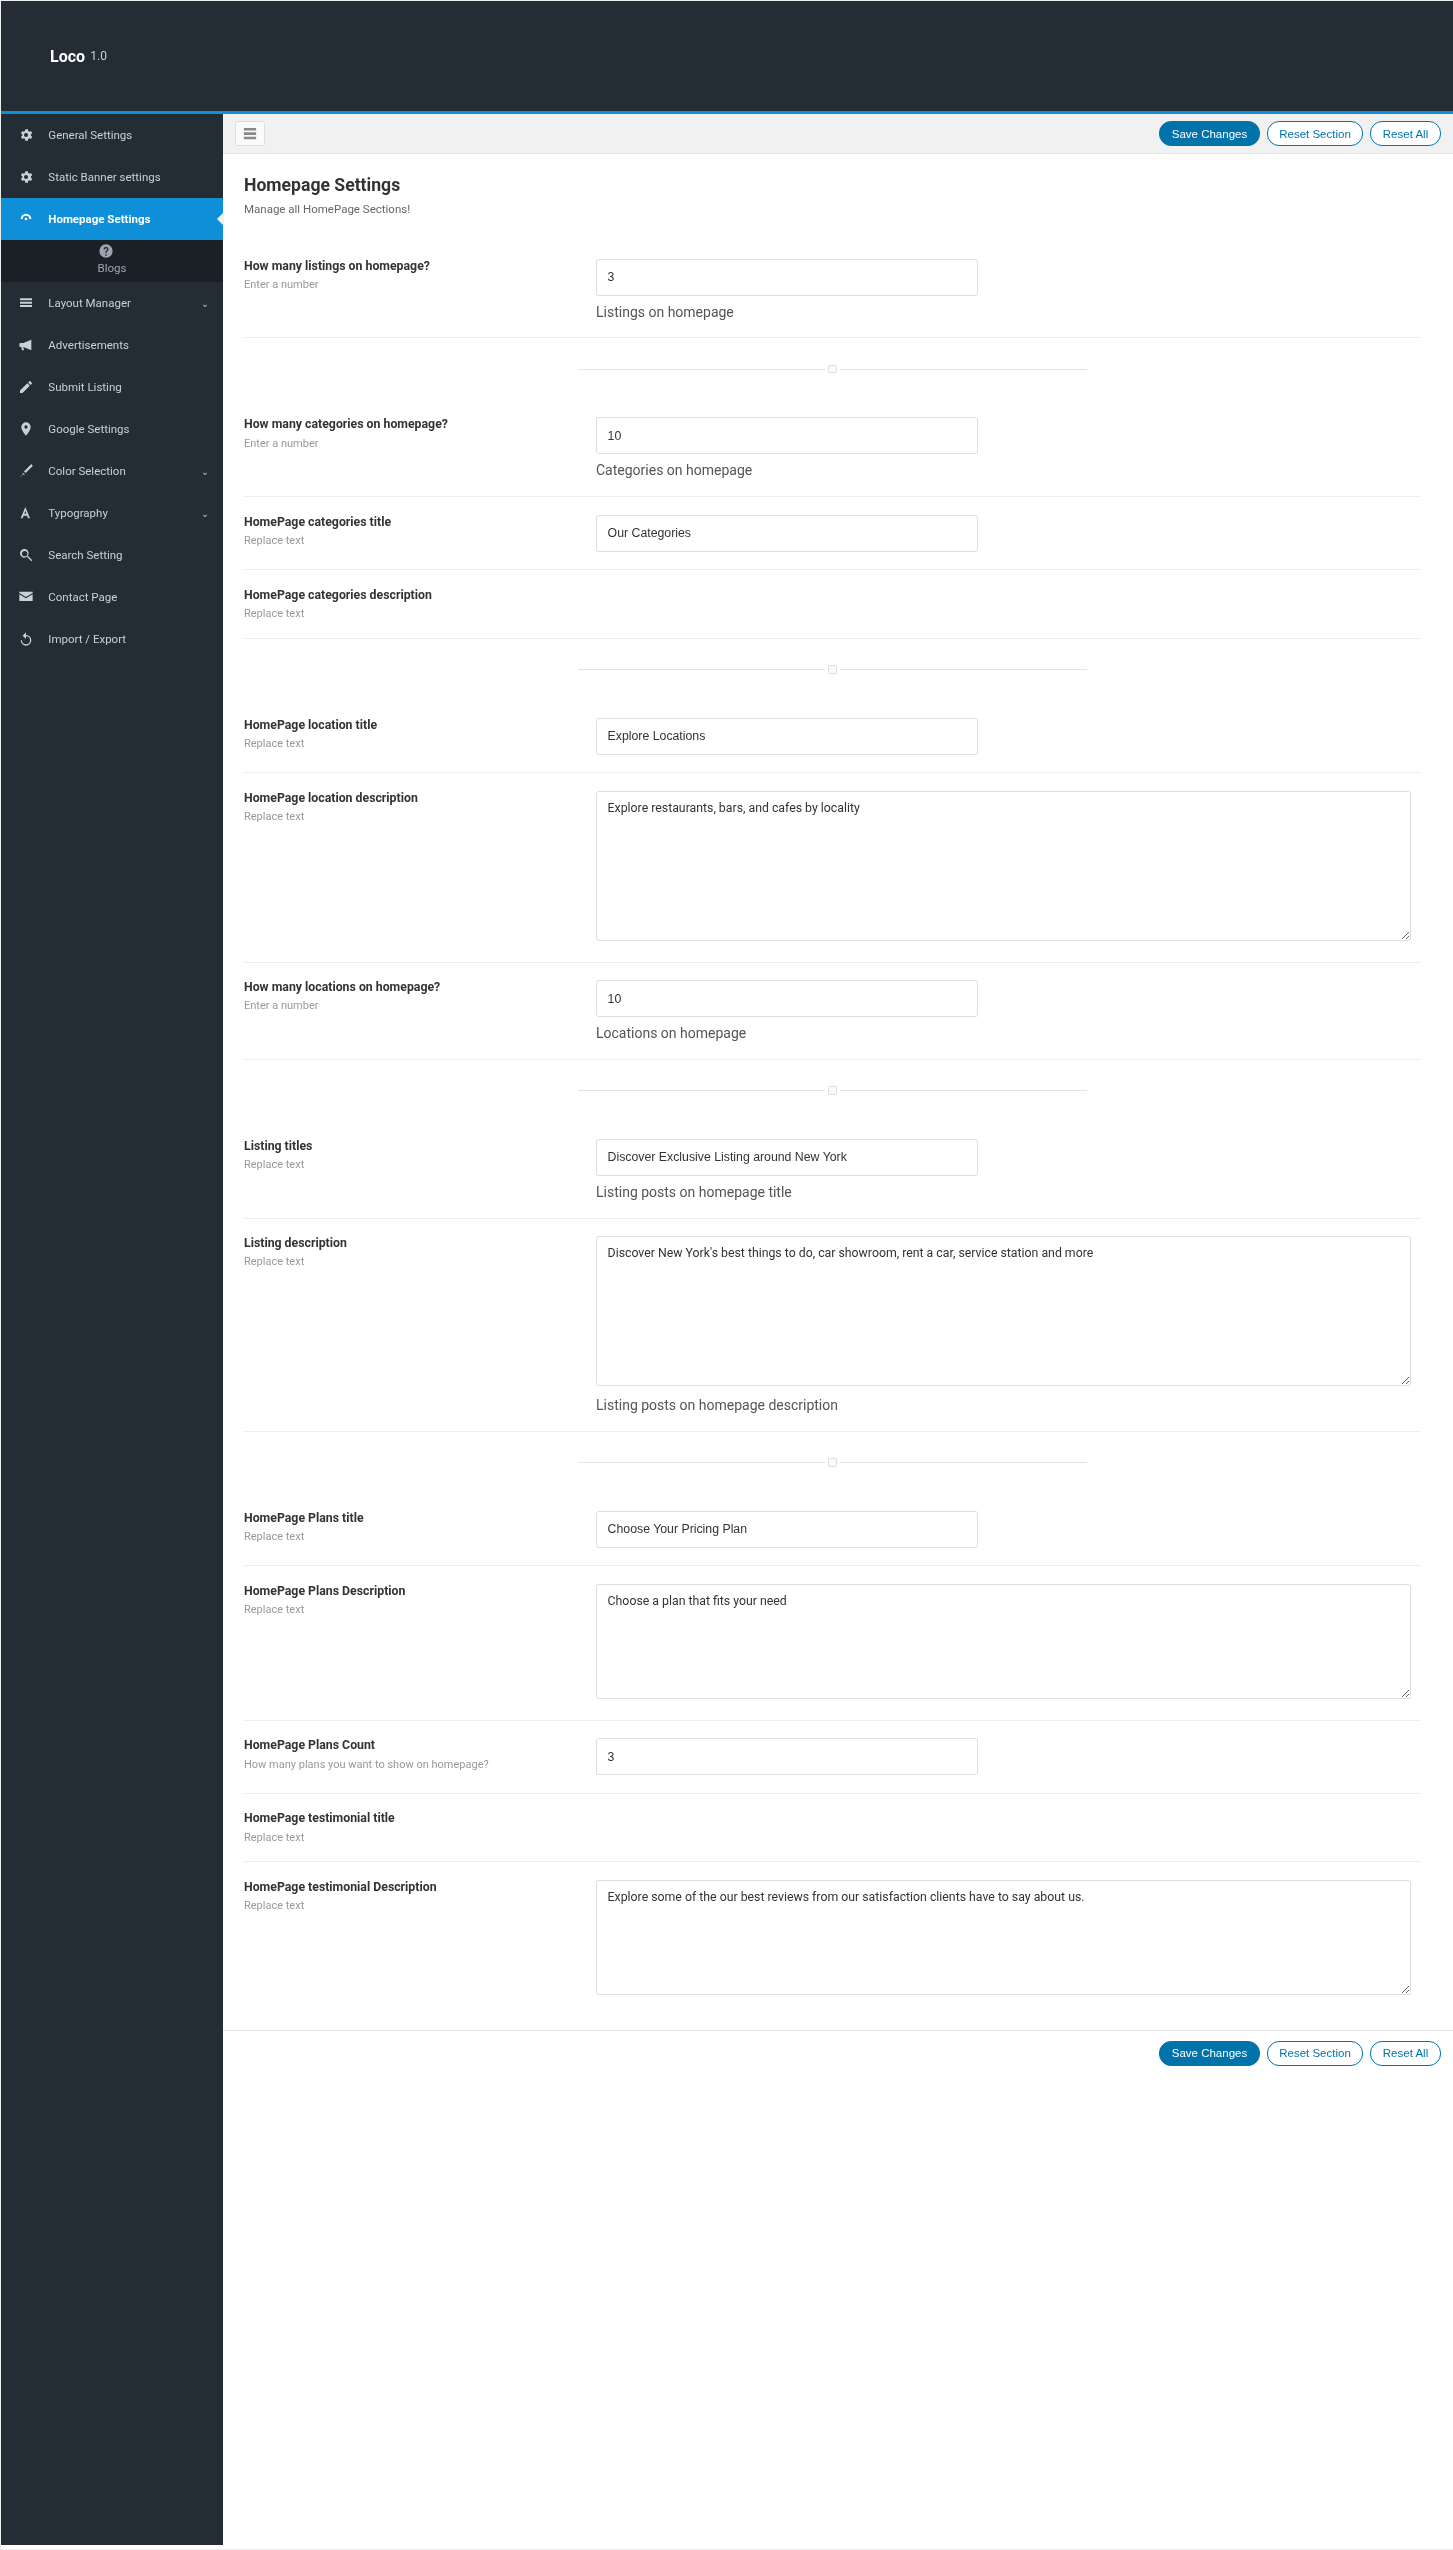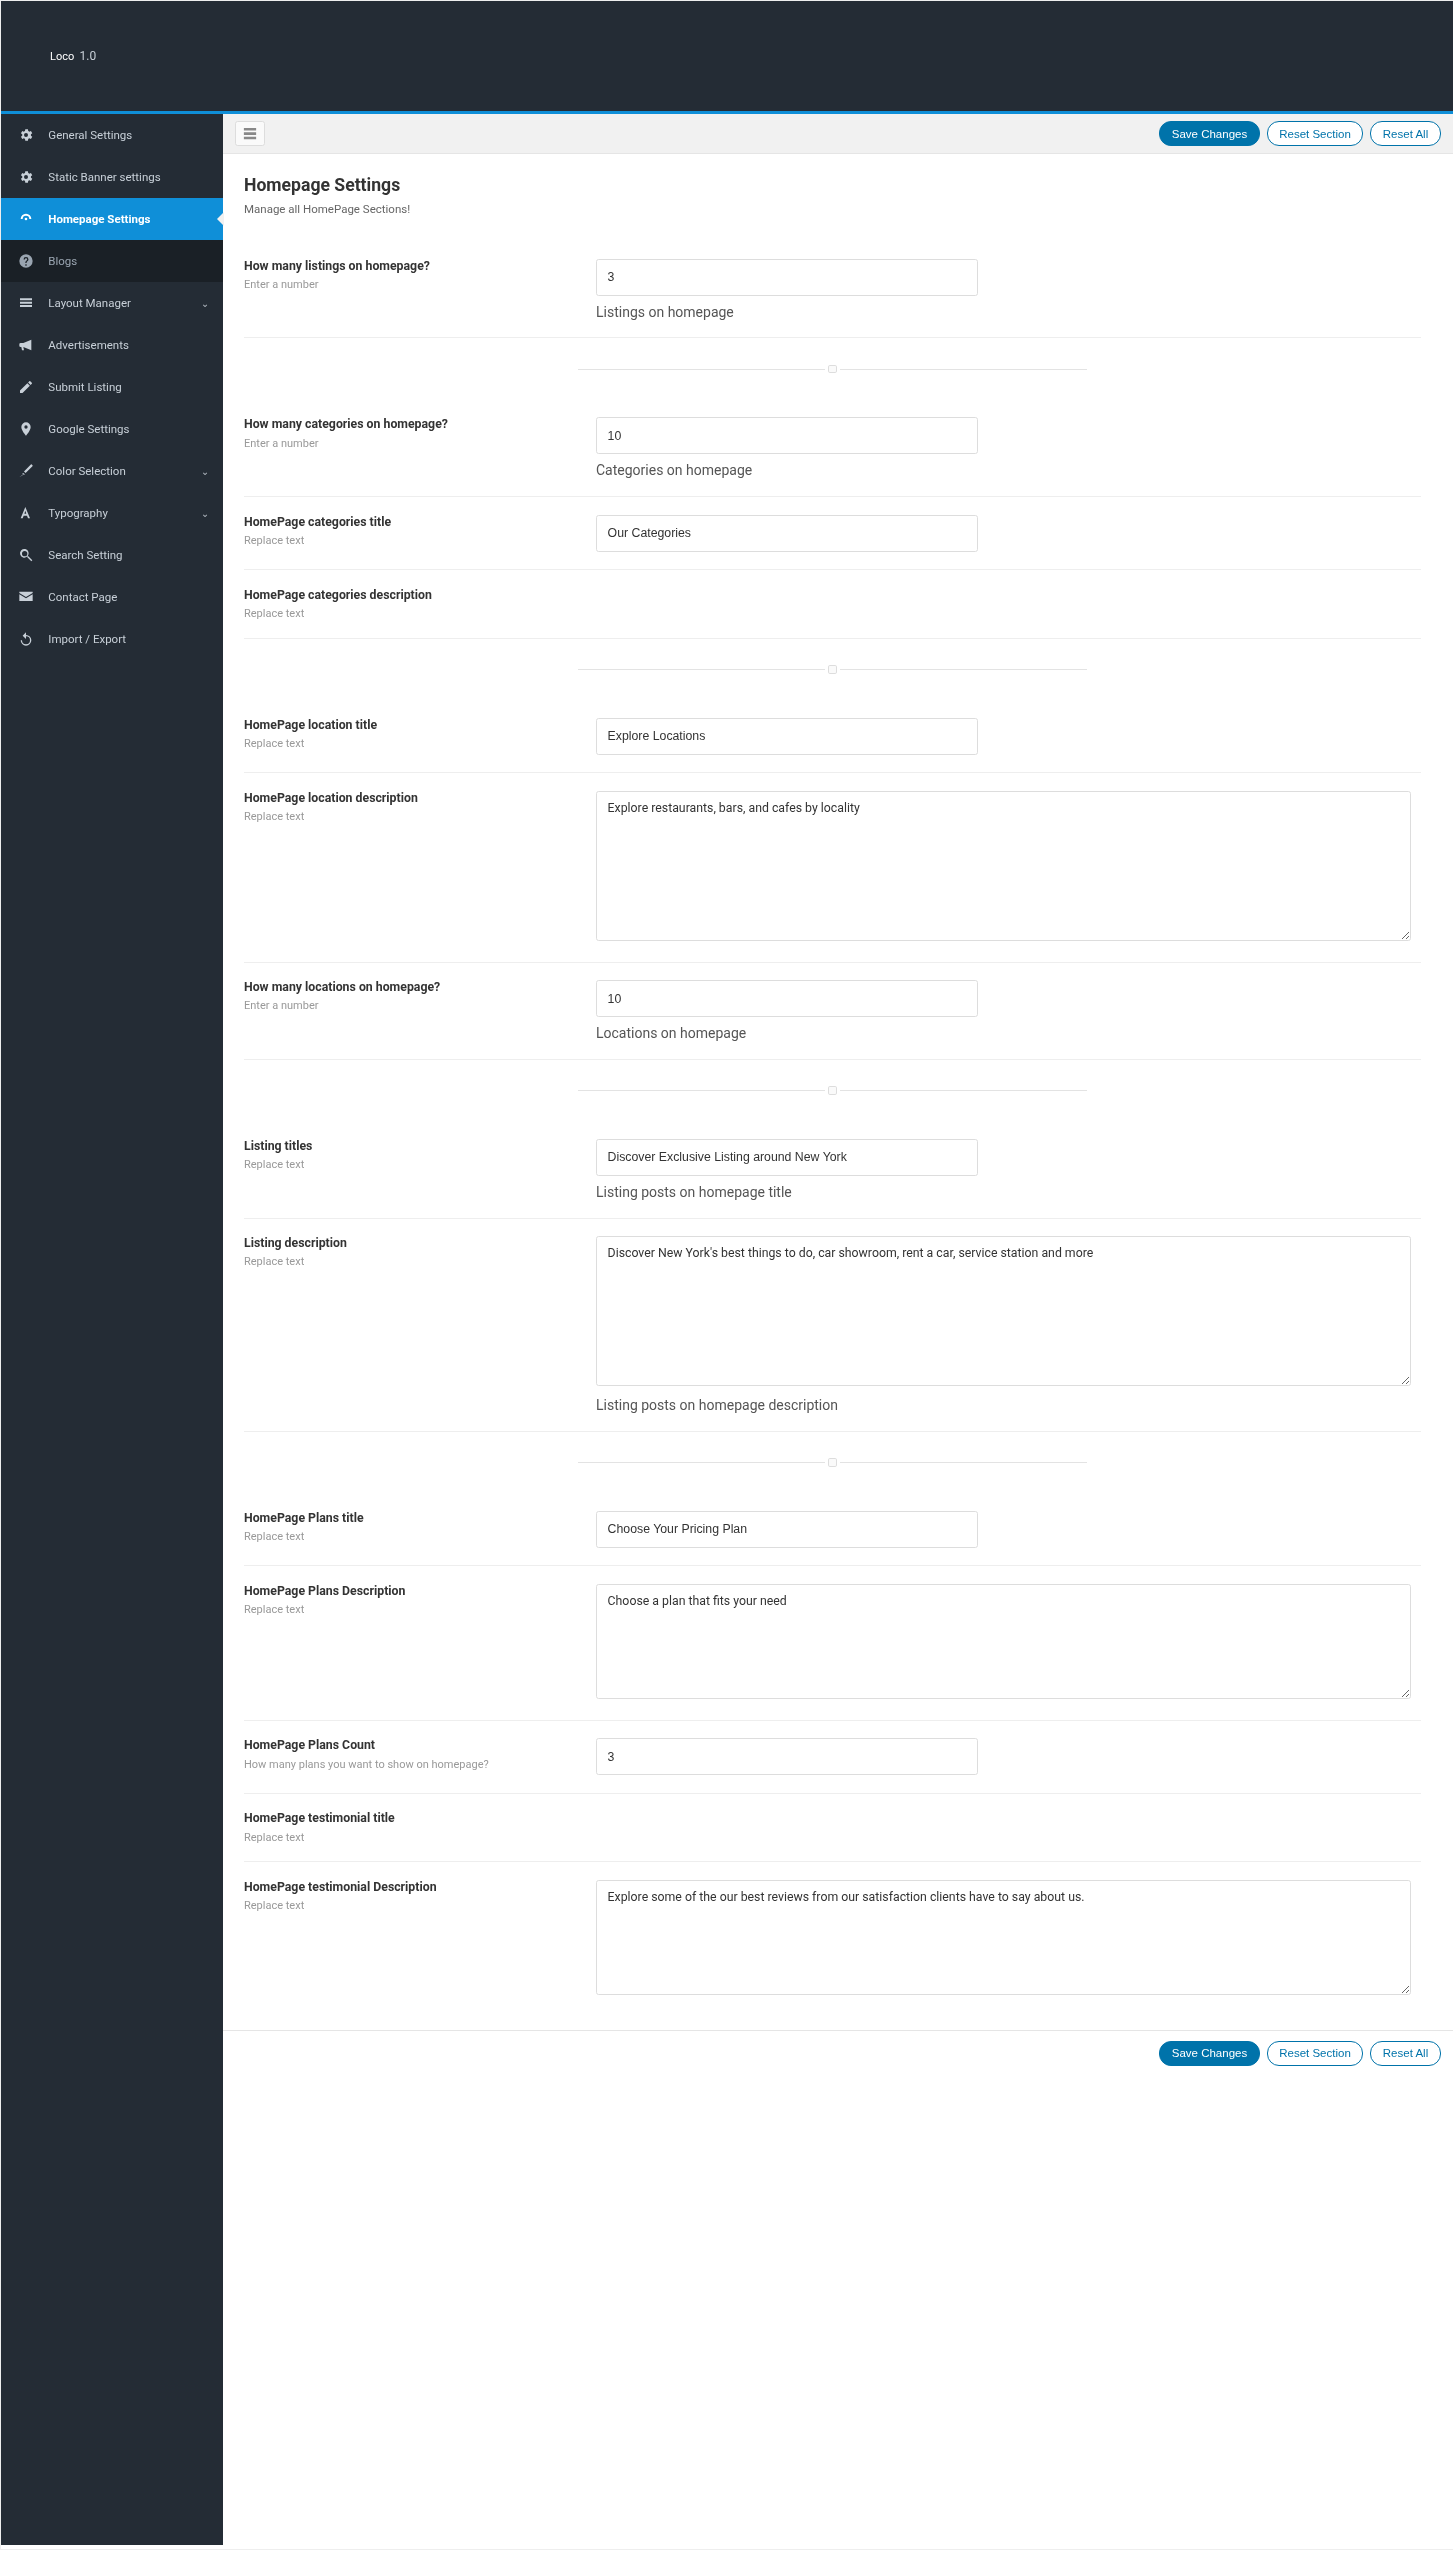--- a/index.html
+++ b/index.html
@@ -1,30 +1,30 @@
 <!DOCTYPE html>
 <html style="font-size:14px"><head>
 <meta charset="utf-8">
 <style>
 * { box-sizing: border-box; margin: 0; padding: 0; }
 body { font-family: -apple-system, "Segoe UI", Roboto, sans-serif; font-size: 11.5px; background: #f1f1f1; color: #333; width: 1454px; }
 .canvas { width: 1454px; min-height: 2550px; background: #fff; border: 0.9px solid #eee; }
 
 
 .topbar { height: 113px; background: #242c35; display: flex; align-items: center; padding-left: 25px; border-bottom: 3.5px solid #0f8fd8; }
-.brand { color: #fff; font-weight: normal; font-size: 11px; padding-left: 24px; }
+.brand { color: #fff; font-weight: bold; font-size: 16px; padding-left: 24px; }
 .brand-ver { color: #c8d0d8; font-size: 12px; margin-left: 5.3px; font-weight: normal; }
 
 
 .layout { display: flex; }
 .sidebar { width: 222px; background: #242c35; min-height: 2431px; }
 .side-item { display: flex; align-items: center; padding: 0 14px; height: 42px; color: #c8d0d8; font-size: 11.5px; cursor: pointer; position: relative; }
 .side-item.active { background: #0f8fd8; color: #fff; font-weight: bold; }
 .side-item.active::after { content: ""; position: absolute; right: -0.9px; top: 50%; margin-top: -7px; border: 7px solid transparent; border-right-color: #f1f1f1; }
-.side-item.sub { background: #1a2026; color: #9aa5b1; }
+.side-item.sub { background: #1a2026; color: #9aa5b1; flex-direction: column; }
 .side-icon { width: 21px; height: 21px; display: inline-flex; align-items: center; justify-content: center; margin-right: 12.3px; }
 .side-icon svg { width: 16px; height: 16px; fill: currentColor; }
 .side-caret { margin-left: auto; font-size: 9.7px; opacity: 0.8; }
 
 .content { flex: 1; }
 
 
 .toolbar { background: #f1f1f1; border-bottom: 0.9px solid #e5e5e5; padding: 7px 12.3px; display: flex; align-items: center; }
 .expand-btn { width: 30px; height: 25px; border: 0.9px solid #ddd; background: #fafafa; border-radius: 2.6px; display: inline-flex; align-items: center; justify-content: center; cursor: pointer; color: #888; }
 .btn-group { margin-left: auto; display: flex; gap: 7px; }

